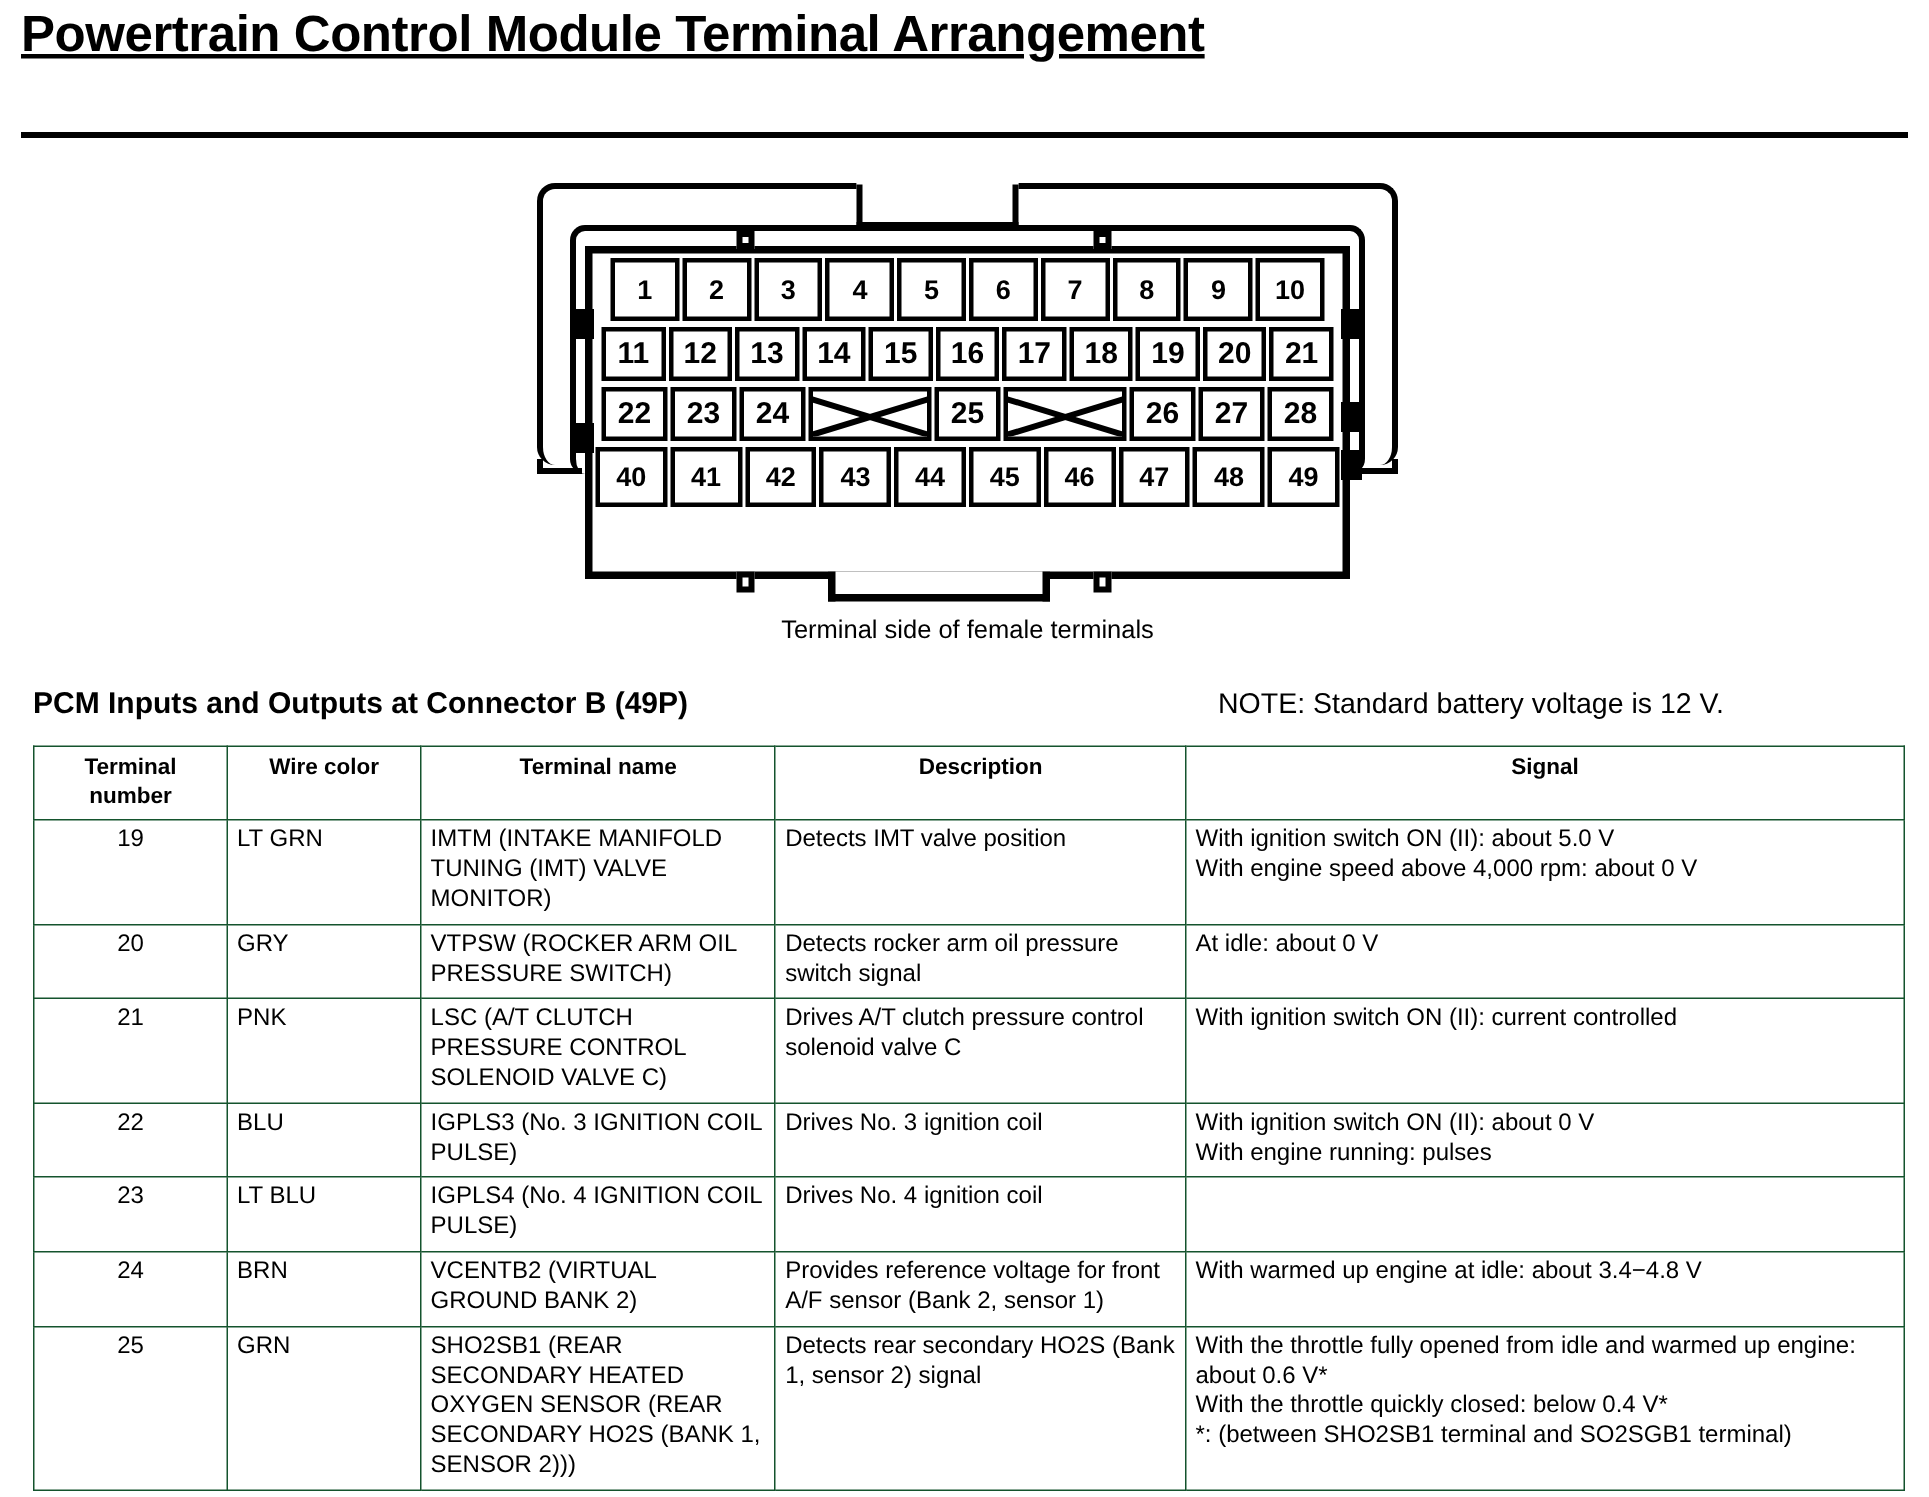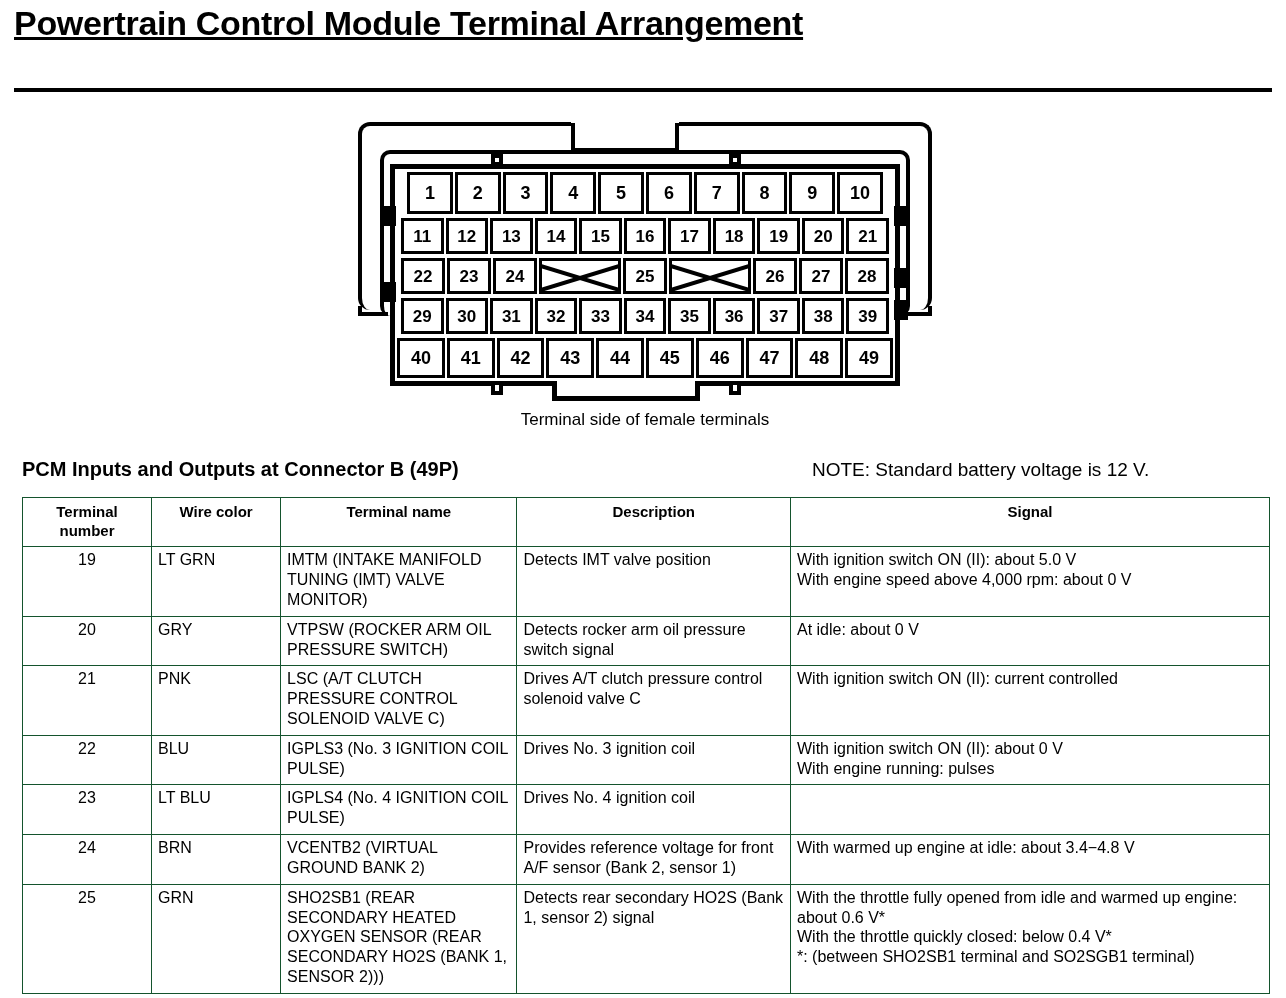--- a/index.html
+++ b/index.html
@@ -178,21 +178,21 @@
   .pin-row.r5 { height: 44px; padding: 0 0; }
 
   .pin {
     flex: 1 1 0;
     margin: 2px 1px;
     border: 3px solid #000;
     background: #fff;
     display: flex;
     align-items: center;
     justify-content: center;
-    font-size: 17px;
+    font-size: 20px;
     font-weight: bold;
     line-height: 1;
   }
   .pin.r1, .pin.r5 { font-size: 18px; }
   .pin.blank-x {
     flex: 2 2 0;
     position: relative;
     overflow: hidden;
   }
   .pin.blank-x::before,
@@ -327,33 +327,20 @@
         <div class="pin r3">22</div>
         <div class="pin r3">23</div>
         <div class="pin r3">24</div>
         <div class="pin blank-x r3"></div>
         <div class="pin r3">25</div>
         <div class="pin blank-x r3"></div>
         <div class="pin r3">26</div>
         <div class="pin r3">27</div>
         <div class="pin r3">28</div>
       </div>
-      <div class="pin-row r4">
-        <div class="pin r4">29</div>
-        <div class="pin r4">30</div>
-        <div class="pin r4">31</div>
-        <div class="pin r4">32</div>
-        <div class="pin r4">33</div>
-        <div class="pin r4">34</div>
-        <div class="pin r4">35</div>
-        <div class="pin r4">36</div>
-        <div class="pin r4">37</div>
-        <div class="pin r4">38</div>
-        <div class="pin r4">39</div>
-      </div>
       <div class="pin-row r5">
         <div class="pin r5">40</div>
         <div class="pin r5">41</div>
         <div class="pin r5">42</div>
         <div class="pin r5">43</div>
         <div class="pin r5">44</div>
         <div class="pin r5">45</div>
         <div class="pin r5">46</div>
         <div class="pin r5">47</div>
         <div class="pin r5">48</div>

